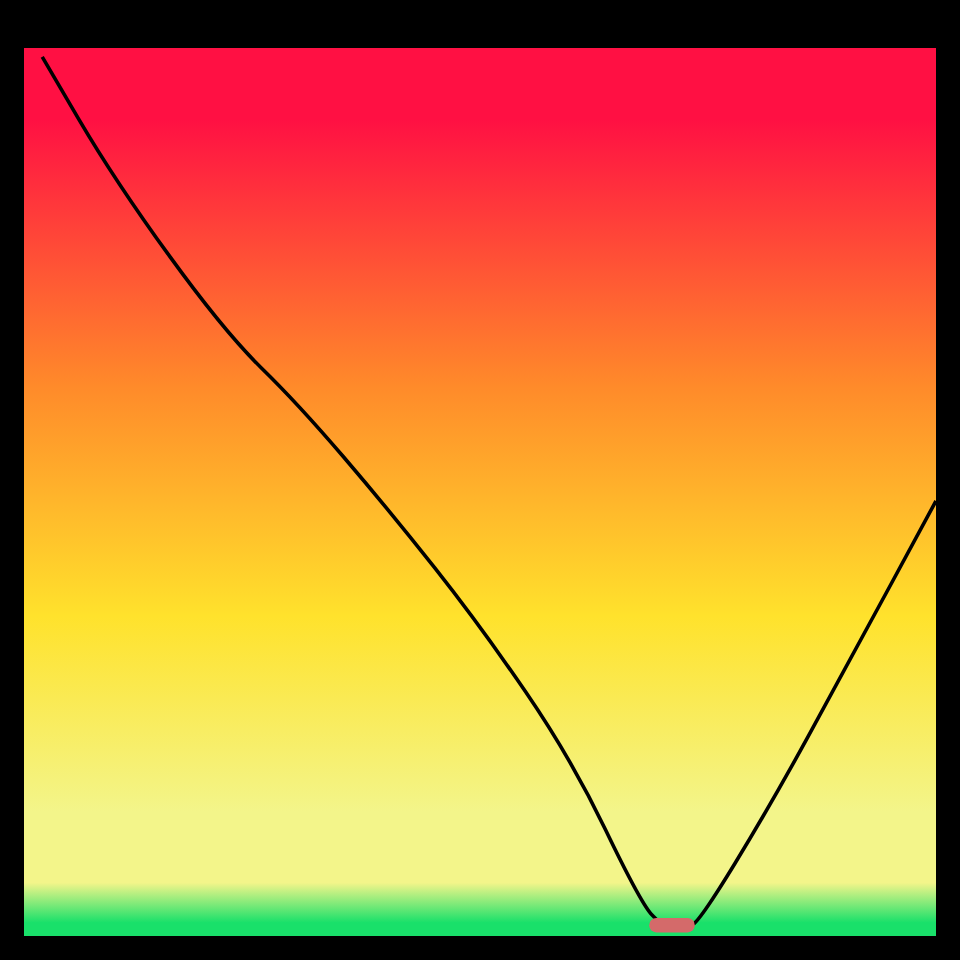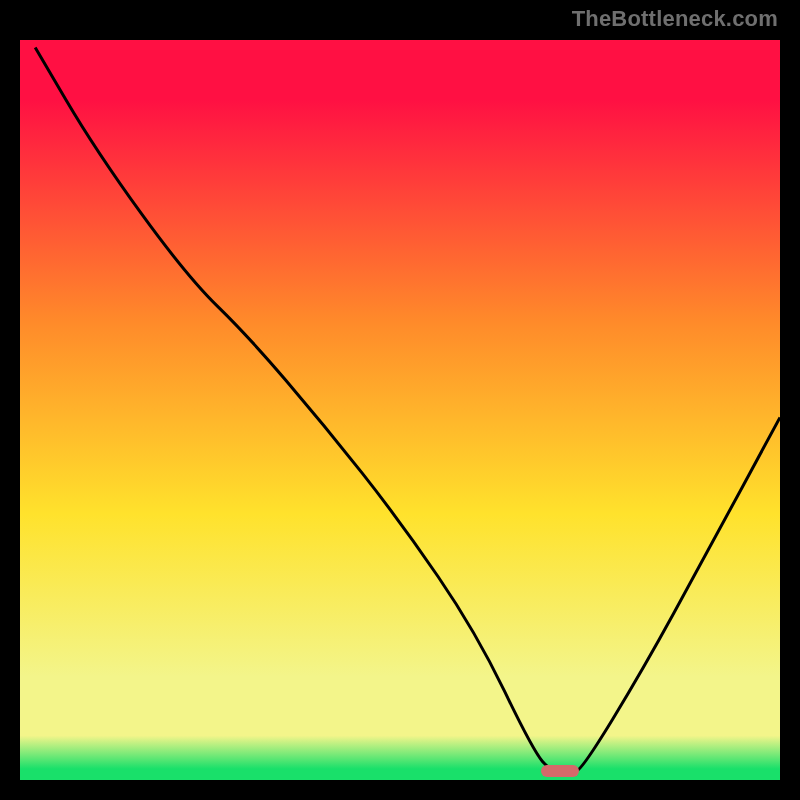--- a/index.html
+++ b/index.html
@@ -47,21 +47,20 @@
     
     height: 12px;
     border-radius: 6px;
   }
 </style>
 </head>
 <body>
 
 <div class="outer">
 
-  <div class="watermark">TheBottleneck.com</div>
 
   <div class="plot" id="plot" style="background: linear-gradient(rgb(255, 16, 67) 0%, rgb(255, 16, 67) 8%, rgb(255, 138, 42) 38%, rgb(255, 226, 44) 64%, rgb(243, 245, 138) 86%, rgb(243, 245, 138) 94%, rgb(25, 224, 106) 98.5%, rgb(25, 224, 106) 100%);">
 
     <svg id="curve-svg" viewBox="0 0 760 740" preserveAspectRatio="none">
       <path id="curve-path" d="M 15.2 7.4 Q 15.2 7.4 45.6 59.2 Q 76.0 111.0 121.6 173.9 Q 167.2 236.8 197.6 266.4 Q 228.0 296.0 266.0 340.4 Q 304.0 384.8 342.0 432.9 Q 380.0 481.0 418.0 536.5 Q 456.0 592.0 484.5 651.2 Q 513.0 710.4 522.5 721.5 Q 532.0 732.6 541.5 732.6 Q 551.0 732.6 556.7 730.8 Q 562.4 728.9 592.8 679.0 Q 623.2 629.0 653.6 573.5 Q 684.0 518.0 722.0 447.7 T 760.0 377.4" fill="none" stroke-width="3" stroke="#000000"></path>
     </svg>
 
     <div class="marker" id="marker" style="width: 38px; left: 520.6px; bottom: 3px; background: rgb(212, 106, 106);"></div>
   </div>
 

